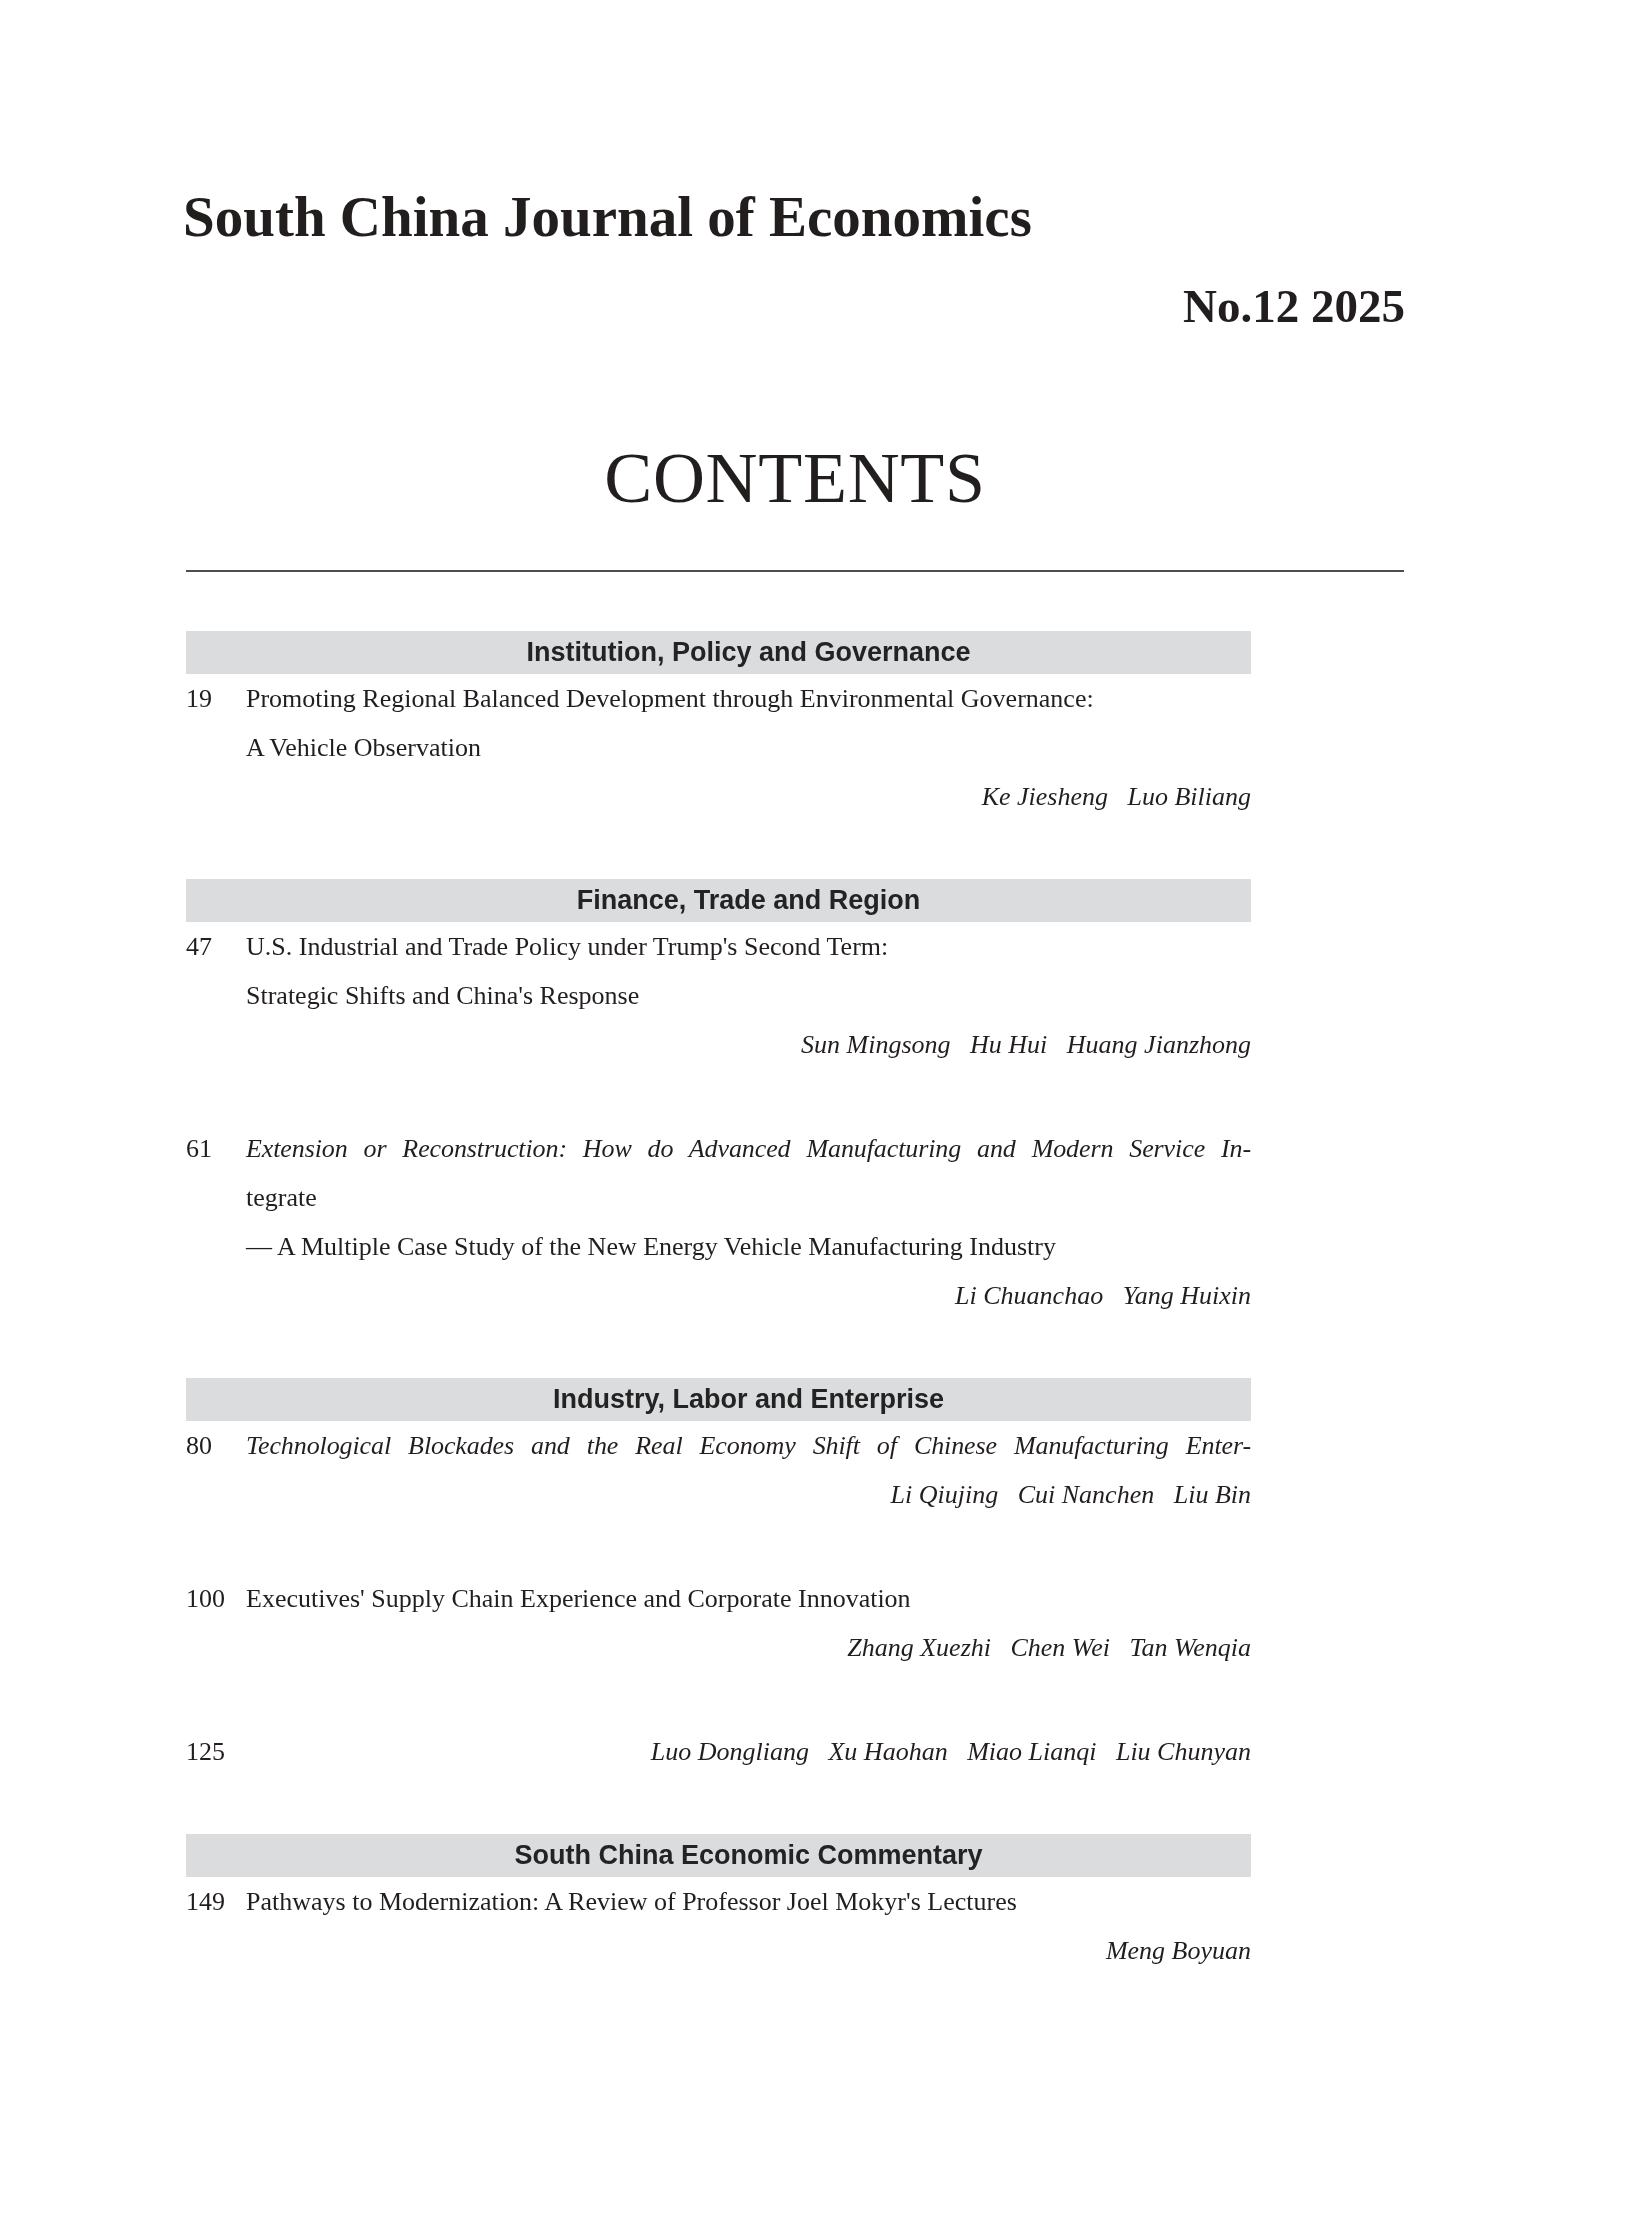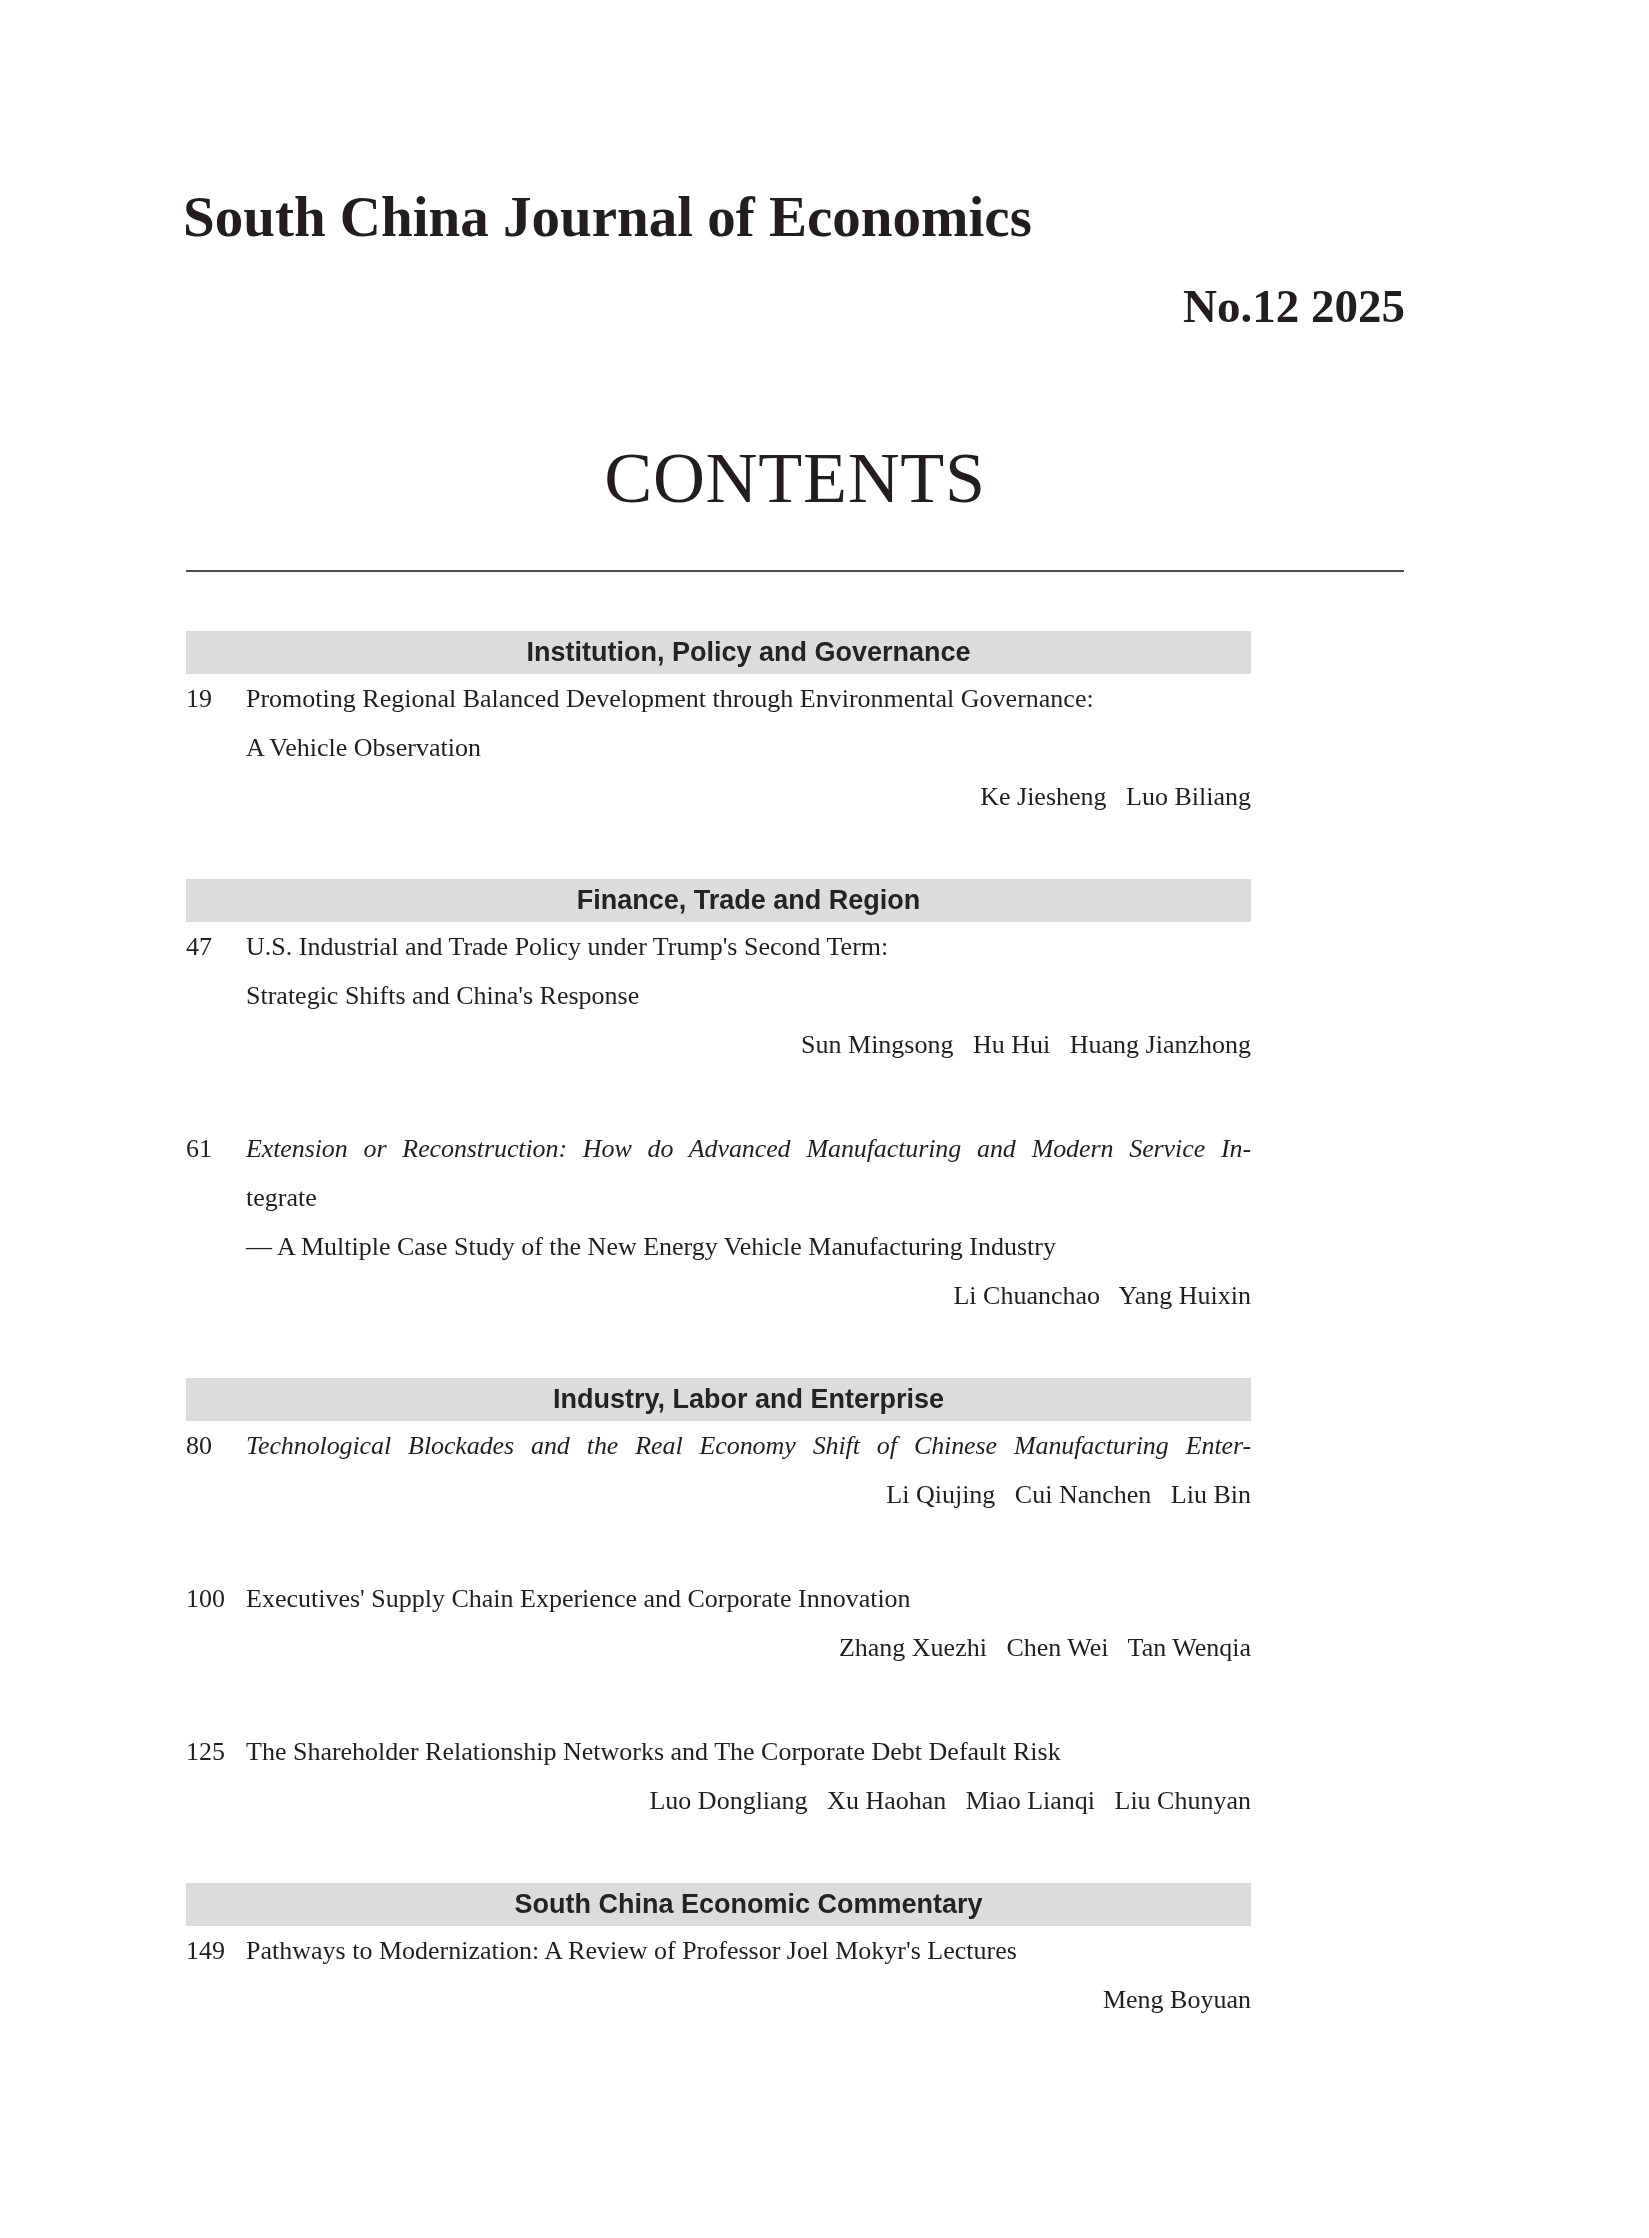--- a/index.html
+++ b/index.html
@@ -69,21 +69,21 @@
     line-height:49px;white-space:nowrap;
   }
   .tline.justify{
     white-space:normal;
     letter-spacing:-0.1px;
     text-align:justify;
     text-align-last:justify;
     font-style:italic;
   }
   .authors{
-    line-height:49px;text-align:right;white-space:nowrap;
+    line-height:49px;text-align:right;white-space:nowrap;font-style:italic;
   }
 </style>
 </head>
 <body>
 
 <div class="page">
 
   <div class="masthead">
     <div class="journal-title">South China Journal of Economics</div>
     <div class="issue">No.12 2025</div>
@@ -127,21 +127,20 @@
         <div class="tline justify">Technological Blockades and the Real Economy Shift of Chinese Manufacturing Enter-</div>
         <div class="authors">Li Qiujing  Cui Nanchen  Liu Bin</div>
       </div>
       <div class="article">
         <span class="pageno">100</span>
         <div class="tline">Executives' Supply Chain Experience and Corporate Innovation</div>
         <div class="authors">Zhang Xuezhi  Chen Wei  Tan Wenqia</div>
       </div>
       <div class="article">
         <span class="pageno">125</span>
-        <div class="tline">The Shareholder Relationship Networks and The Corporate Debt Default Risk</div>
         <div class="authors">Luo Dongliang  Xu Haohan  Miao Lianqi  Liu Chunyan</div>
       </div>
     </div>
 
     <div class="section">
       <div class="section-bar">South China Economic Commentary</div>
       <div class="article">
         <span class="pageno">149</span>
         <div class="tline">Pathways to Modernization: A Review of Professor Joel Mokyr's Lectures</div>
         <div class="authors">Meng Boyuan</div>

